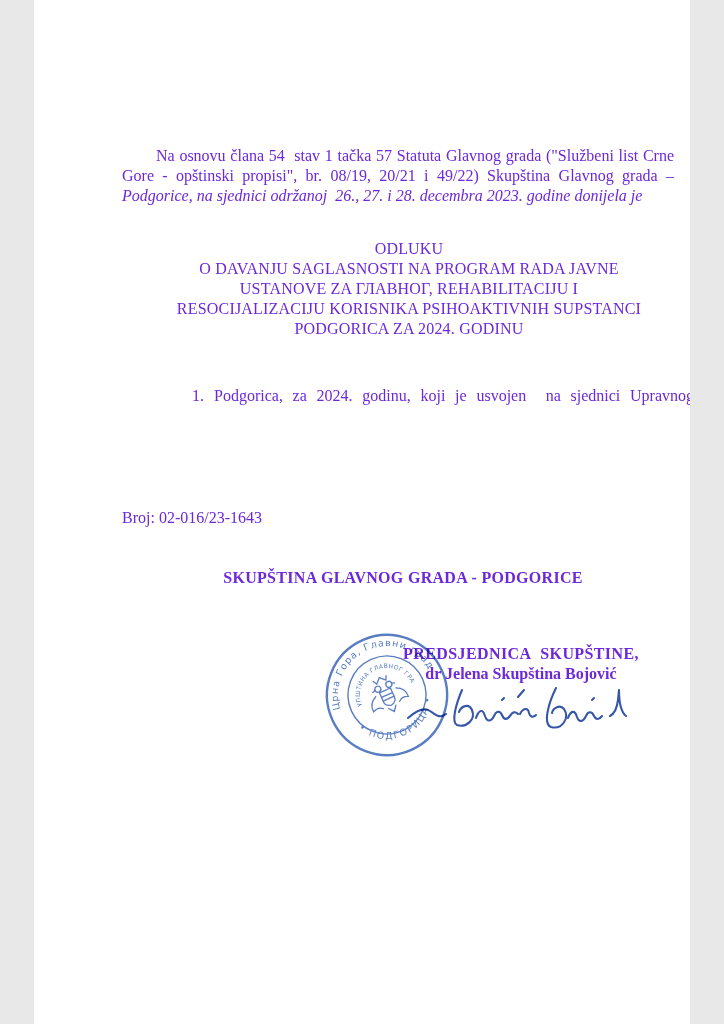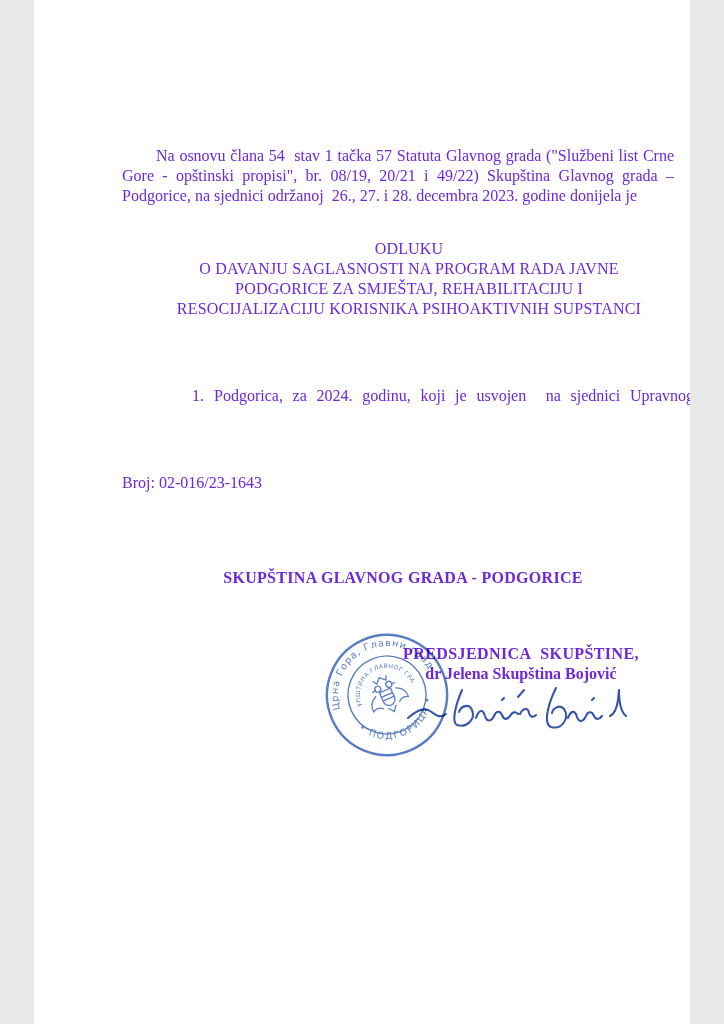--- a/index.html
+++ b/index.html
@@ -5,21 +5,21 @@
   html,body{margin:0;padding:0;background:#e8e8e8;}
   .page{
     position:relative;width:656px;height:1024px;background:#ffffff;
     font-family:"Liberation Serif","DejaVu Serif",serif;
     color:#6d28d9;font-size:16px;line-height:20px;overflow:hidden;
     margin:0 auto;
   }
   .abs{position:absolute;}
   
   .jln{text-align:justify;text-align-last:justify;white-space:normal;}
-  .jln.last{text-align-last:left;}
+  .jln.last{text-align-last:left;font-style:italic;}
   
   .cln{text-align:center;font-weight:normal;letter-spacing:.2px;}
   .intro .jln:first-child{text-indent:34px;}
   .item-row{display:flex;}
   .item-num{width:22px;flex:0 0 22px;}
   .item-lines{flex:1;}
   .ref-line{white-space:nowrap;}
   .issuer{font-weight:bold;text-align:center;letter-spacing:.3px;}
   .sig-block{text-align:center;font-weight:bold;}
   .sig-role{letter-spacing:.4px;}
@@ -33,32 +33,33 @@
 
   <div class="abs intro" style="top:146px;left:88px;width:552px;">
       <div class="jln">Na osnovu člana 54&nbsp; stav 1 tačka 57 Statuta Glavnog grada ("Službeni list Crne</div>
       <div class="jln">Gore - opštinski propisi", br. 08/19, 20/21 i 49/22) Skupština Glavnog grada –</div>
       <div class="jln last">Podgorice, na sjednici održanoj&nbsp; 26., 27. i 28. decembra 2023. godine donijela je</div>
     </div>
 
   <div class="abs" style="top:239px;left:70px;width:610px;">
       <div class="cln">ODLUKU</div>
       <div class="cln">O DAVANJU SAGLASNOSTI NA PROGRAM RADA JAVNE</div>
-      <div class="cln">PODGORICE ZA SMJEŠTAJ, REHABILITACIJU I</div>
+      <div class="cln">USTANOVE ZA ГЛАВНОГ, REHABILITACIJU I</div>
       <div class="cln">RESOCIJALIZACIJU KORISNIKA PSIHOAKTIVNIH SUPSTANCI</div>
+      <div class="cln last">PODGORICA ZA 2024. GODINU</div>
     </div>
 
   <div class="abs item-row" style="top:386px;left:158px;width:502px;">
     <div class="item-num">1.</div>
     <div class="item-lines">
         <div class="jln">Podgorica, za 2024. godinu, koji je usvojen&nbsp; na sjednici Upravnog</div>
       </div>
   </div>
 
-  <div class="abs" style="top:473px;left:88px;width:360px;">
+  <div class="abs" style="top:508px;left:88px;width:360px;">
     <div class="ref-line">Broj: 02-016/23-1643</div>
   </div>
 
   <div class="abs issuer" style="top:568px;left:46px;width:646px;">SKUPŠTINA GLAVNOG GRADA - PODGORICE</div>
 
   <div class="abs sig-block" style="top:644px;left:337px;width:300px;">
     <div class="sig-role">PREDSJEDNICA&nbsp; SKUPŠTINE,</div>
     <div class="sig-name">dr Jelena Skupština Bojović</div>
   </div>
 

